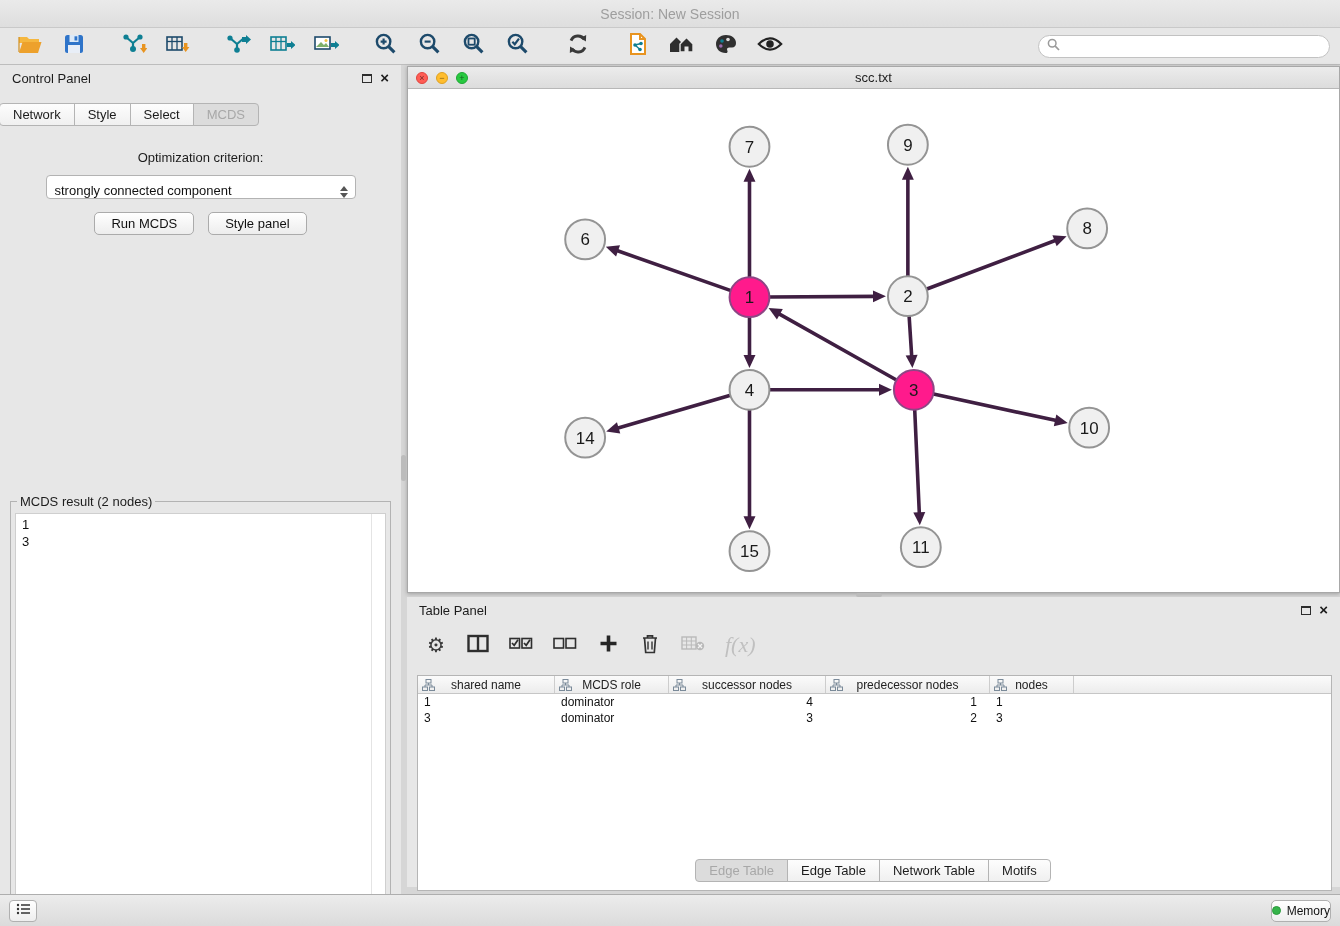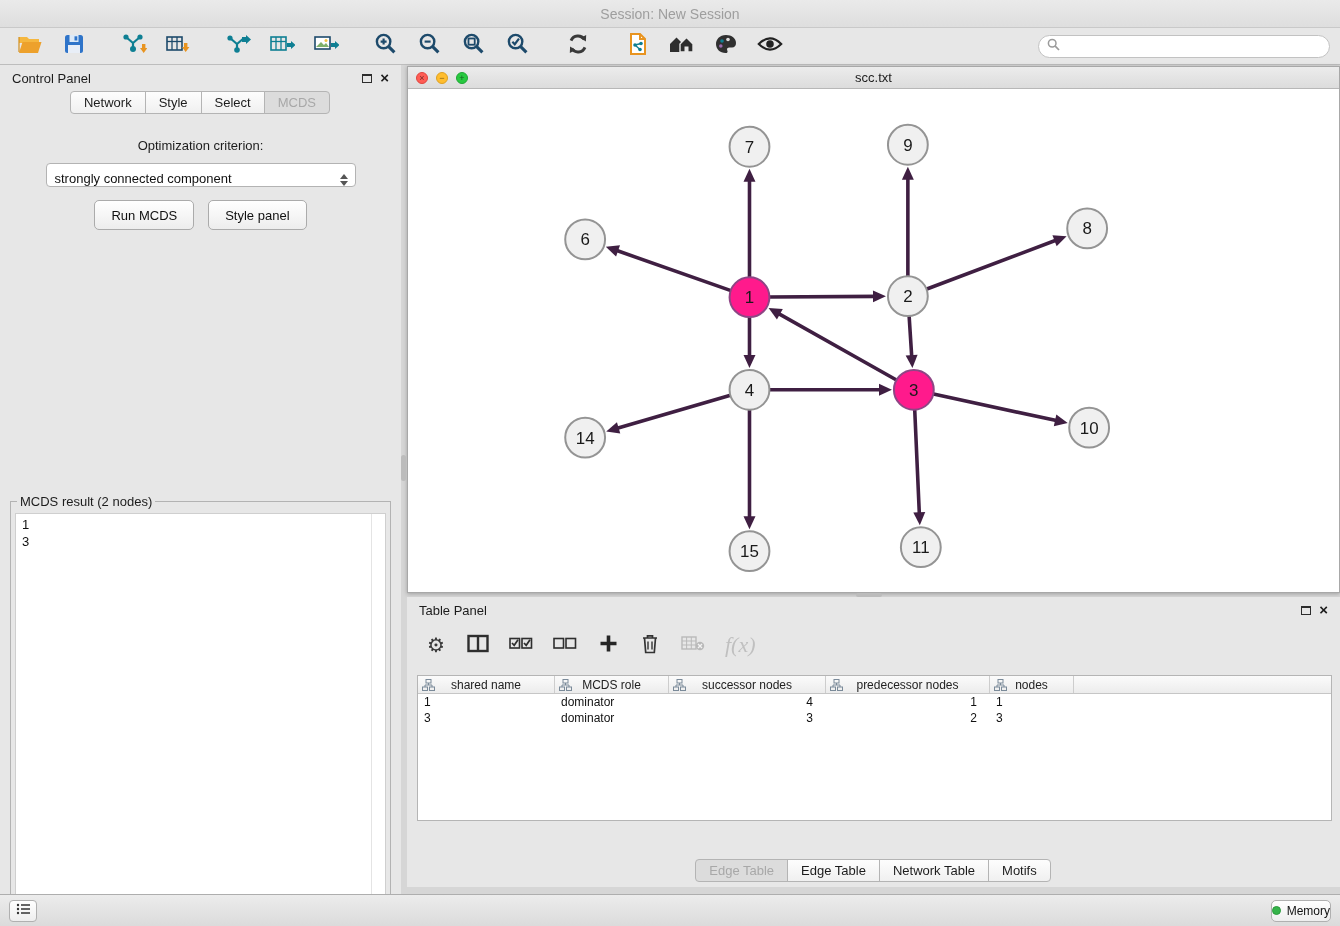--- a/index.html
+++ b/index.html
@@ -15,36 +15,36 @@
   .tbtn.gapb{margin-left:16px}
   .search{margin-left:auto;display:flex;align-items:center;width:292px;height:23px;background:#fff;
     border:1px solid #c2c2c2;border-radius:12px;padding:0 8px;gap:5px}
   .search input{border:none;outline:none;flex:1;font-size:12px;background:transparent;color:#333}
   
   .control-panel{position:absolute;left:0;top:65px;width:401px;bottom:32px;background:#e7e7e7}
   .panel-header{height:26px;display:flex;align-items:center;padding:0 12px;font-size:13px;color:#1c1c1c}
   .panel-hicons{margin-left:auto;display:flex;align-items:center;gap:8px}
   .float-icon{width:10px;height:9px;border:1.5px solid #2d2d2d;border-top-width:2.5px;display:inline-block}
   .close-icon{font-size:15px;font-weight:bold;color:#1c1c1c;line-height:10px}
-  .cp-tabs{display:flex;justify-content:center;margin-top:0}
+  .cp-tabs{display:flex;margin-top:12px}
   .tab{border:1px solid #b4b4b4;background:linear-gradient(#fdfdfd,#f0f0f0);padding:3px 13px;font-size:13px;
     margin-left:-1px;color:#1c1c1c;cursor:default}
   .tab:first-child{border-radius:4px 0 0 4px}
   .tab:last-child{border-radius:0 4px 4px 0}
   .tab.selected{background:#dcdcdc;color:#a8a8a8}
   .opt-label{margin-top:24px;text-align:center;font-size:13px;color:#1c1c1c}
   .dropdown{margin:10px auto 0;width:310px;height:24px;background:#fff;border:1px solid #b3b3b3;border-radius:4px;
     display:flex;align-items:flex-end;padding:0 4px 0 8px;font-size:13px;color:#111}
   .spin{display:flex;flex-direction:column;gap:2px;margin-left:auto;padding:0 3px}
   .spin i{width:0;height:0;border-left:4px solid transparent;border-right:4px solid transparent}
   .spin .up{border-bottom:5px solid #555}
   .spin .dn{border-top:5px solid #555}
   .btn-row{margin-top:13px;display:flex;justify-content:center;gap:14px}
   .btn{background:linear-gradient(#ffffff,#ededed);border:1px solid #ababab;border-radius:5px;font-size:13px;
-    padding:3px 16px;height:30px;color:#111;font-family:"Liberation Sans",sans-serif}
+    padding:3px 16px;height:23px;color:#111;font-family:"Liberation Sans",sans-serif}
   fieldset.result{position:absolute;left:10px;width:381px;top:429px;height:444px;border:1px solid #b3b3b3;padding:4px}
   fieldset.result legend{font-size:13px;color:#1c1c1c;padding:0 3px;margin-left:2px}
   .result-box{position:relative;width:100%;height:calc(100% - 2px);background:#fff;border:1px solid #cfcfcf;
     font-size:13px;line-height:17px;padding:2px 6px;color:#111;overflow:hidden}
   .vtrack{position:absolute;top:0;bottom:0;right:0;width:14px;border-left:1px solid #e4e4e4}
   
   .network-window{position:absolute;left:407px;top:66px;width:933px;height:527px;background:#fff;
     border:1px solid #a8a8a8;box-shadow:0 1px 4px rgba(0,0,0,.25)}
   .net-titlebar{height:22px;background:linear-gradient(#ececec,#dcdcdc);border-bottom:1px solid #b7b7b7;
     position:relative;text-align:center;font-size:13px;line-height:22px;color:#1c1c1c}
@@ -58,21 +58,21 @@
   
   .vsplit-handle{position:absolute;left:401px;top:455px;width:5px;height:26px;background:#bcbcbc;border-radius:3px}
   .hsplit-handle{position:absolute;left:856px;top:593px;width:26px;height:4px;background:#bcbcbc;border-radius:3px}
   
   .table-panel{position:absolute;left:407px;top:597px;width:933px;bottom:39px;background:#e7e7e7}
   .tp-toolbar{height:44px;display:flex;align-items:center;padding:0 10px 0 18px;gap:20px}
   .tico{display:flex;align-items:center;justify-content:center;height:26px;min-width:22px;cursor:default}
   .tico.disabled{opacity:.5}
   .fx{font-family:"Liberation Serif",serif;font-style:italic;font-size:22px;color:#9a9a9a}
   .gear{font-size:20px;color:#3a3a3a;line-height:20px}
-  .tp-table{position:absolute;left:10px;right:8px;top:78px;height:146px;background:#fff;border:1px solid #b5b5b5;overflow:hidden}
+  .tp-table{position:absolute;left:10px;right:8px;top:78px;height:216px;background:#fff;border:1px solid #b5b5b5;overflow:hidden}
   .t-head{display:flex;height:18px;background:linear-gradient(#fbfbfb,#ececec);border-bottom:1px solid #c6c6c6;font-size:12px;color:#222}
   .t-hcell{position:relative;display:flex;align-items:center;border-right:1px solid #cdcdcd;height:100%}
   .t-hcell .hicon{position:absolute;left:4px;top:3px}
   .t-hcell .hlabel{width:100%;text-align:center}
   .t-row{display:flex;height:16px;font-size:12px;color:#111;background:#fff}
   .t-cell{height:100%;line-height:16px;white-space:nowrap;overflow:hidden}
   .tp-tabs{position:absolute;bottom:5px;left:0;right:0;display:flex;justify-content:center}
   
   .statusbar{position:absolute;left:0;bottom:0;right:0;height:32px;background:linear-gradient(#ececec,#dbdbdb);
     border-top:1px solid #aeaeae;display:flex;align-items:center;justify-content:space-between;padding:0 9px}

